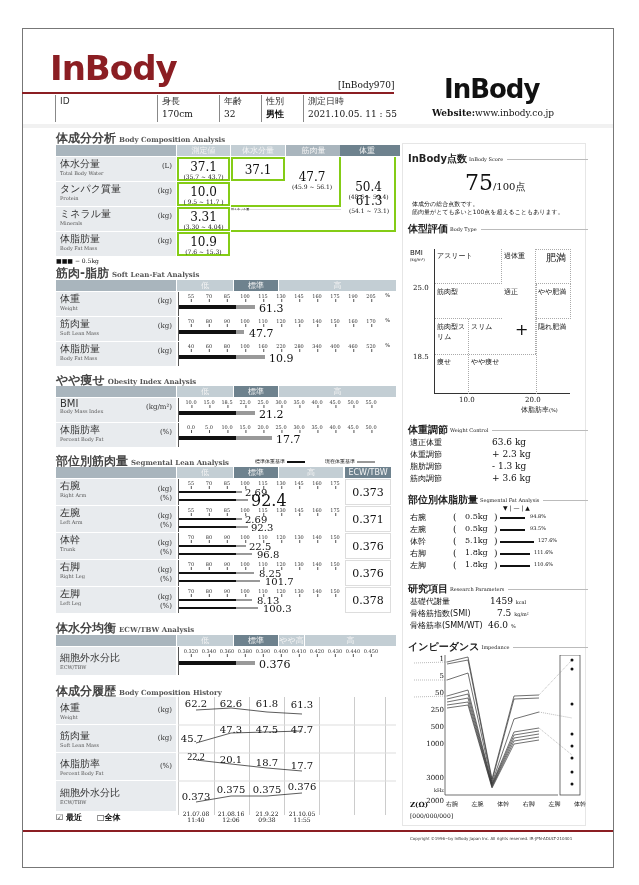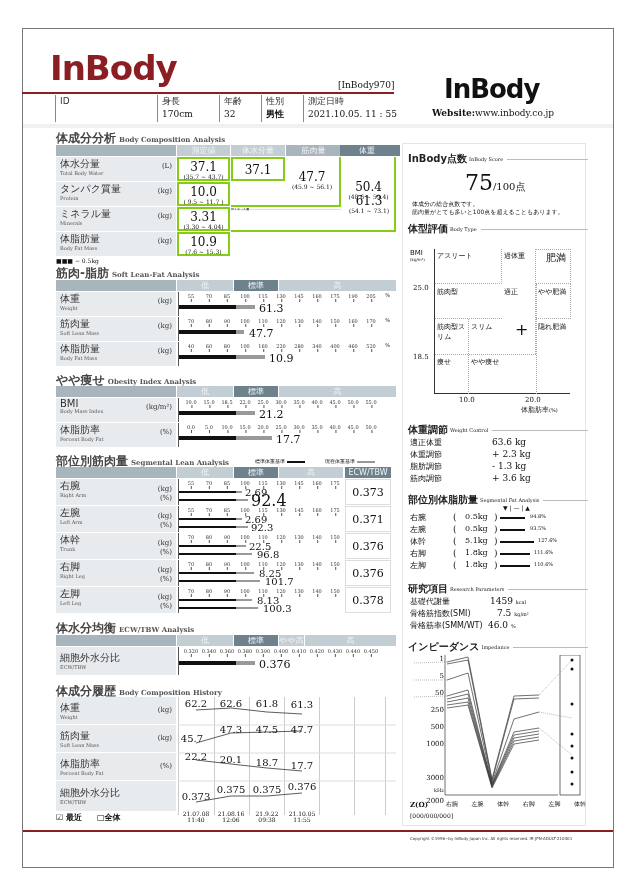--- a/index.html
+++ b/index.html
@@ -395,21 +395,21 @@
 <div class="rowlbl" style="left:56px;top:781px;width:120px;height:30px;padding-top:5px;"><span>細胞外水分比</span><span class="en">ECW/TBW</span></div>
 
 <div class="hist-val" style="left:196px;top:698px;">62.2</div>
 <div class="hist-val" style="left:231px;top:698px;">62.6</div>
 <div class="hist-val" style="left:267px;top:698px;">61.8</div>
 <div class="hist-val" style="left:302px;top:699px;">61.3</div>
 <div class="hist-val" style="left:192px;top:733px;">45.7</div>
 <div class="hist-val" style="left:231px;top:724px;">47.3</div>
 <div class="hist-val" style="left:267px;top:724px;">47.5</div>
 <div class="hist-val" style="left:302px;top:724px;">47.7</div>
-<div class="hist-val" style="left:196px;top:751px;">22.2</div>
+<div class="hist-val" style="left:196px;top:751px;font-family:Liberation Serif, serif;">22.2</div>
 <div class="hist-val" style="left:231px;top:754px;">20.1</div>
 <div class="hist-val" style="left:267px;top:757px;">18.7</div>
 <div class="hist-val" style="left:302px;top:760px;">17.7</div>
 <div class="hist-val" style="left:196px;top:791px;">0.373</div>
 <div class="hist-val" style="left:231px;top:784px;">0.375</div>
 <div class="hist-val" style="left:267px;top:784px;">0.375</div>
 <div class="hist-val" style="left:302px;top:781px;">0.376</div>
 
 <div style="position:absolute;left:56px;top:812px;font-family:'DejaVu Sans',sans-serif;font-size:8px;font-weight:bold;">☑ 最近</div>
 <div style="position:absolute;left:97px;top:812px;font-family:'DejaVu Sans',sans-serif;font-size:8px;font-weight:bold;">□全体</div>

